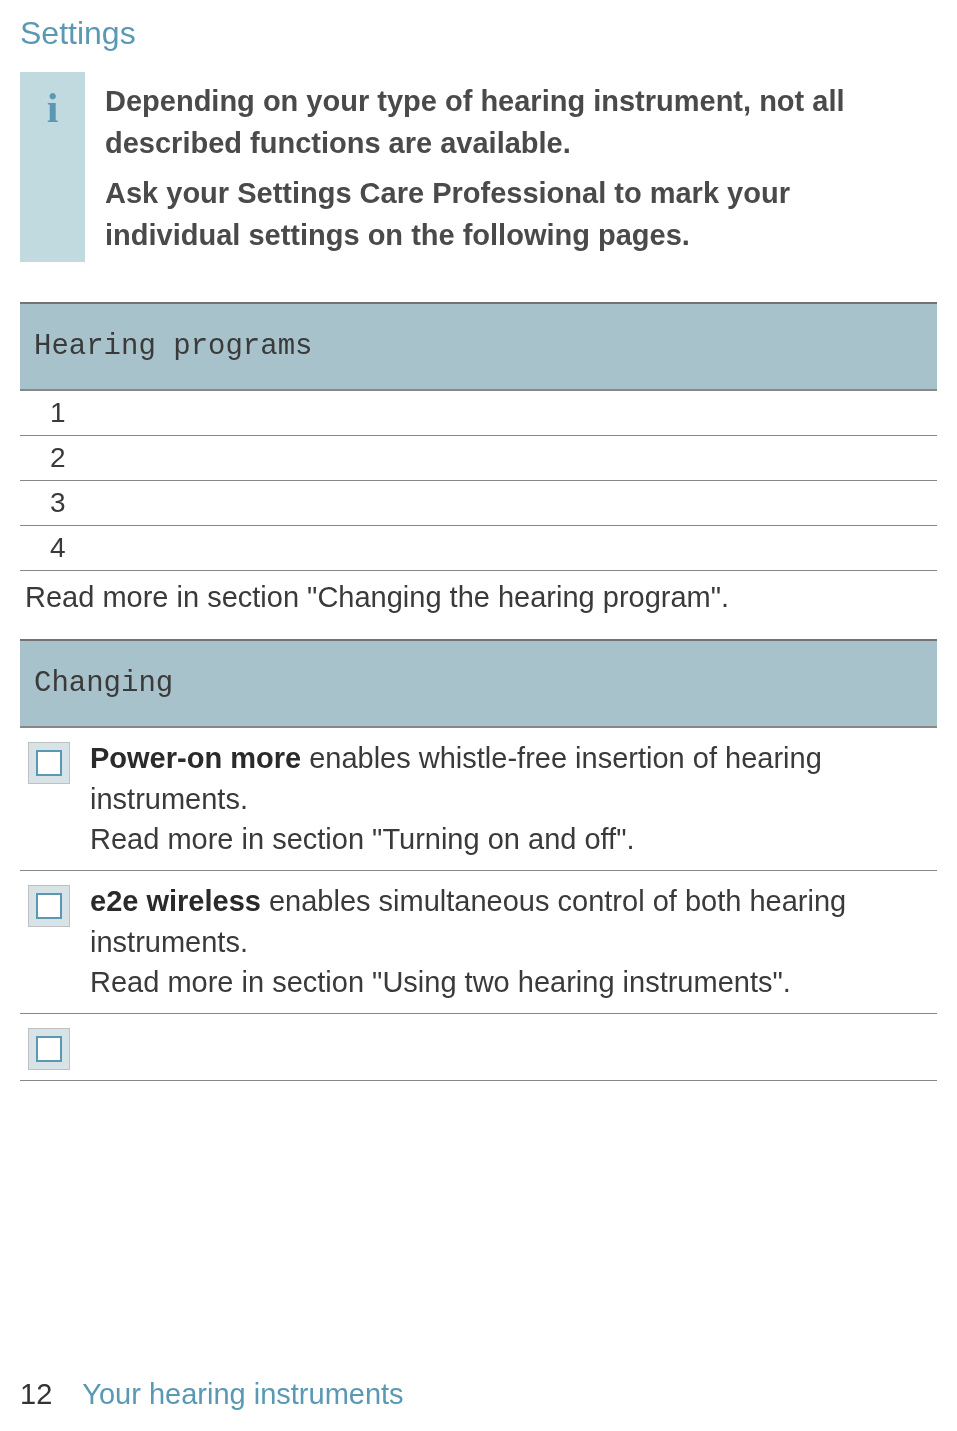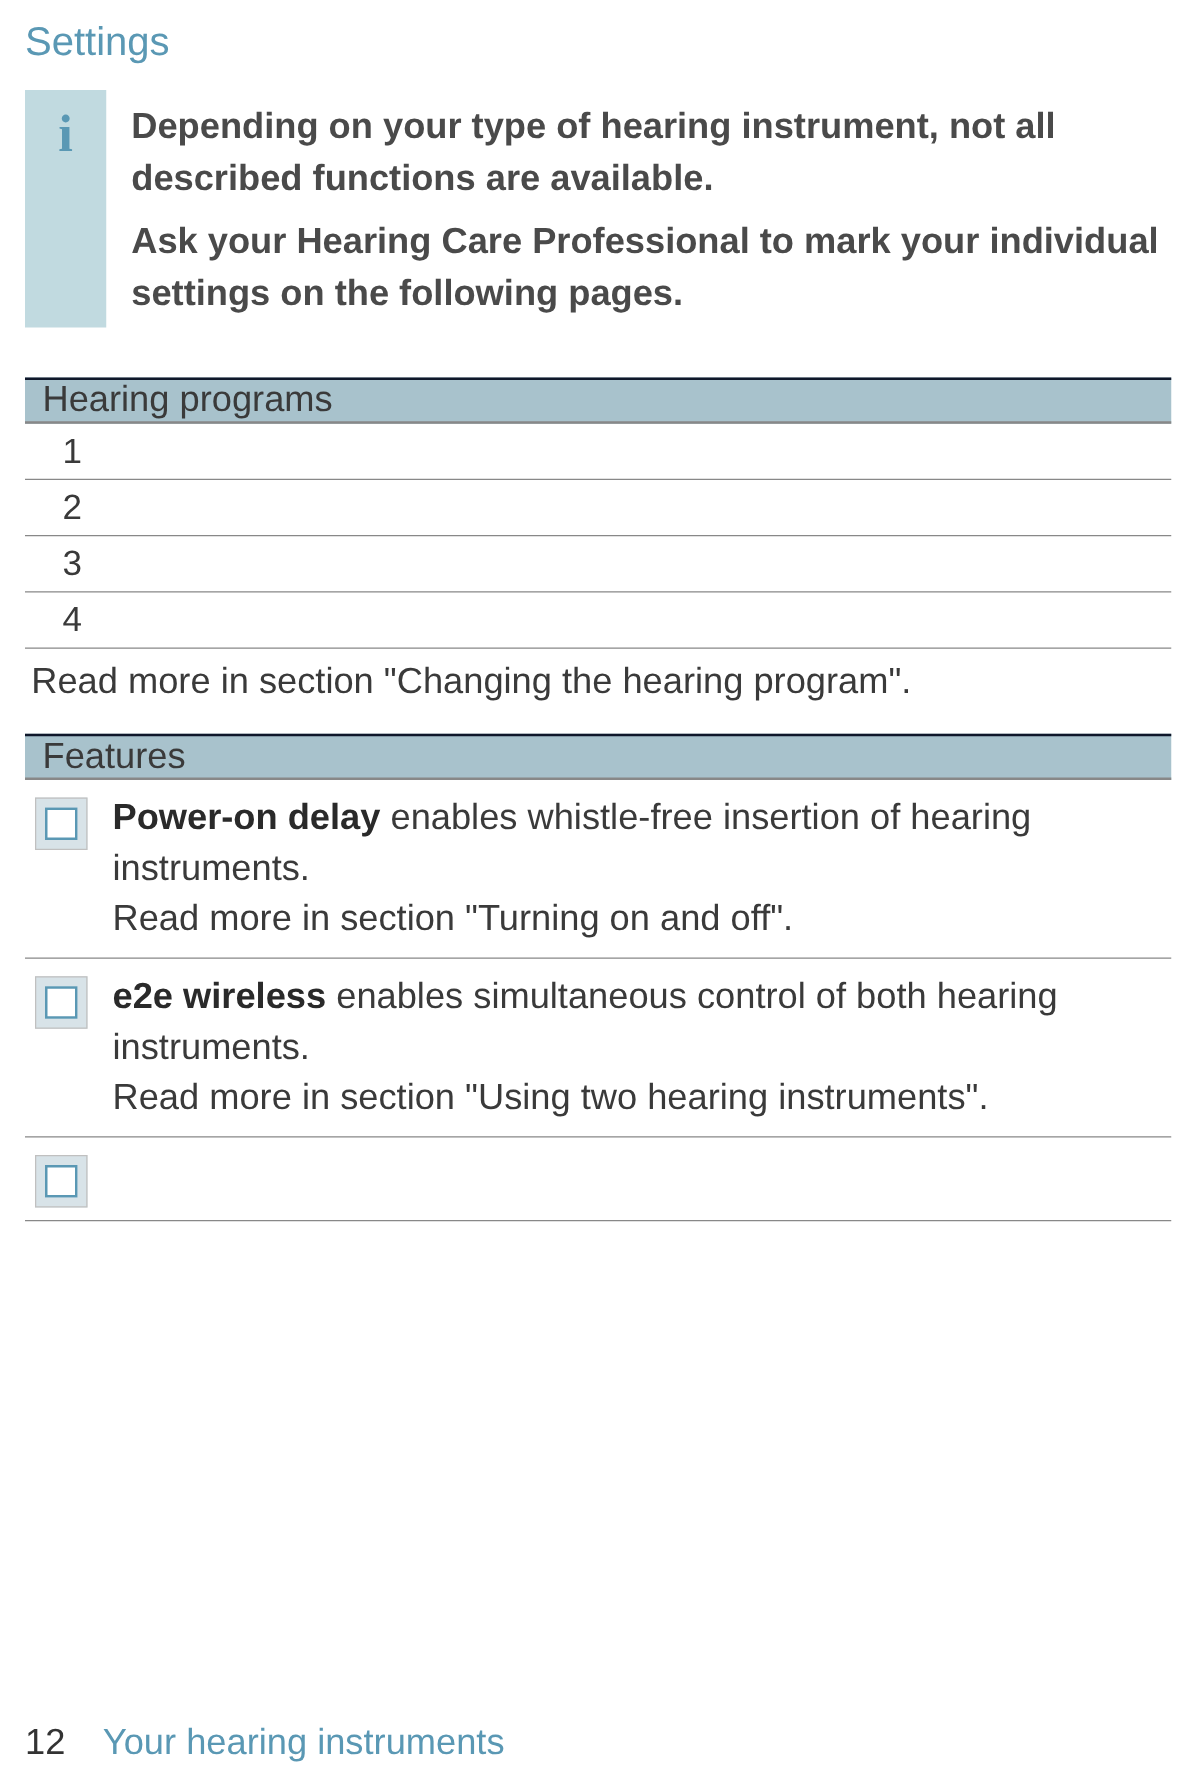--- a/index.html
+++ b/index.html
@@ -48,25 +48,26 @@
       font-size: 29px;
       line-height: 1.45;
       color: #4a4a4a;
       font-weight: bold;
     }
     .info-text p {
       margin-bottom: 8px;
     }
     .section-header {
       background: #a8c2cc;
-      padding: 0 14px;
+      padding: 26px 14px;
       font-size: 29px;
       color: #3a3a3a;
-      border-top: 2px solid #0f172a;
+      border-top: 2px solid #737373;
       border-bottom: 2px solid #888;
+      font-family: Liberation Mono, monospace;
     }
     .program-row {
       padding: 6px 30px;
       font-size: 28px;
       border-bottom: 1px solid #888;
       color: #3a3a3a;
     }
     .read-more-standalone {
       padding: 10px 5px 25px 5px;
       font-size: 29px;
@@ -125,39 +126,39 @@
 <body>
 
 <h1 class="page-title">Settings</h1>
 
 <div class="info-box">
   <div class="info-icon">
     <span class="info-icon-glyph">i</span>
   </div>
   <div class="info-text">
     <p>Depending on your type of hearing instrument, not all described functions are available.</p>
-    <p>Ask your Hearing Care Professional to mark your individual settings on the following pages.</p>
+    <p>Ask your Settings Care Professional to mark your individual settings on the following pages.</p>
   </div>
 </div>
 
 <div class="section-header">Hearing programs</div>
 <div class="program-row">1</div>
 <div class="program-row">2</div>
 <div class="program-row">3</div>
 <div class="program-row">4</div>
 <div class="read-more-standalone">Read more in section "Changing the hearing program".</div>
 
-<div class="section-header">Features</div>
+<div class="section-header">Changing</div>
 
 <div class="feature-row">
   <div class="checkbox">
     <div class="checkbox-inner"></div>
   </div>
   <div class="feature-text">
-    <span class="bold">Power-on delay</span><span> enables whistle-free insertion of hearing instruments.</span><br>
+    <span class="bold">Power-on more</span><span> enables whistle-free insertion of hearing instruments.</span><br>
     <span>Read more in section "Turning on and off".</span>
   </div>
 </div>
 
 <div class="feature-row">
   <div class="checkbox">
     <div class="checkbox-inner"></div>
   </div>
   <div class="feature-text">
     <span class="bold">e2e wireless</span><span> enables simultaneous control of both hearing instruments.</span><br>

